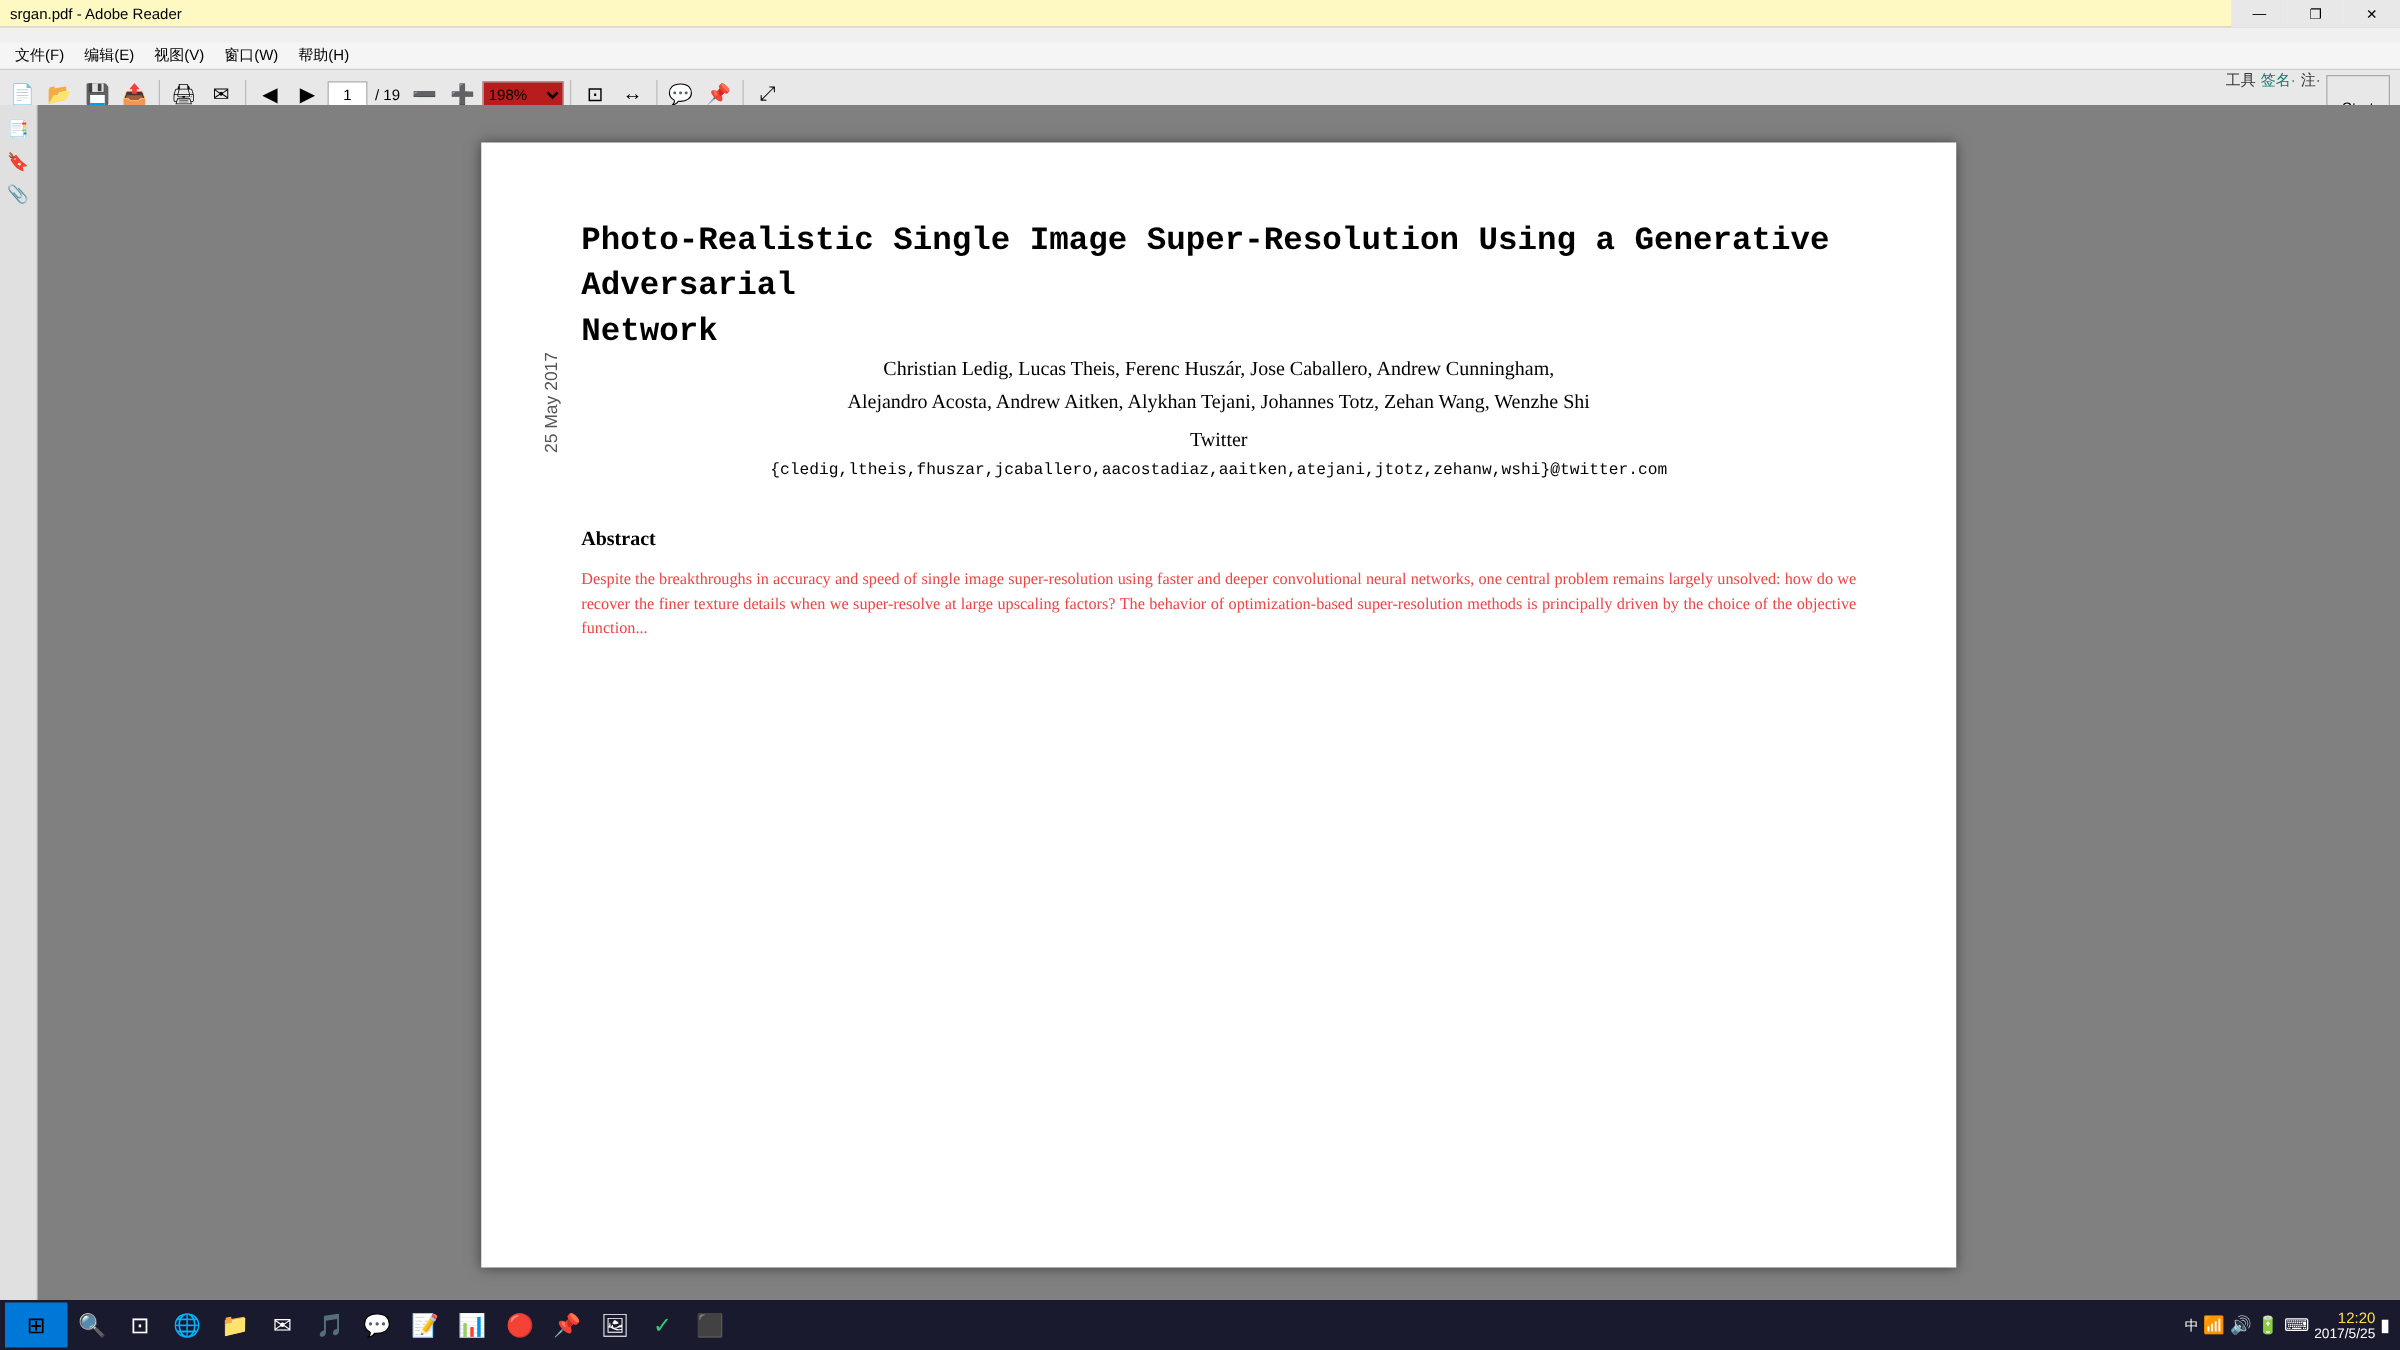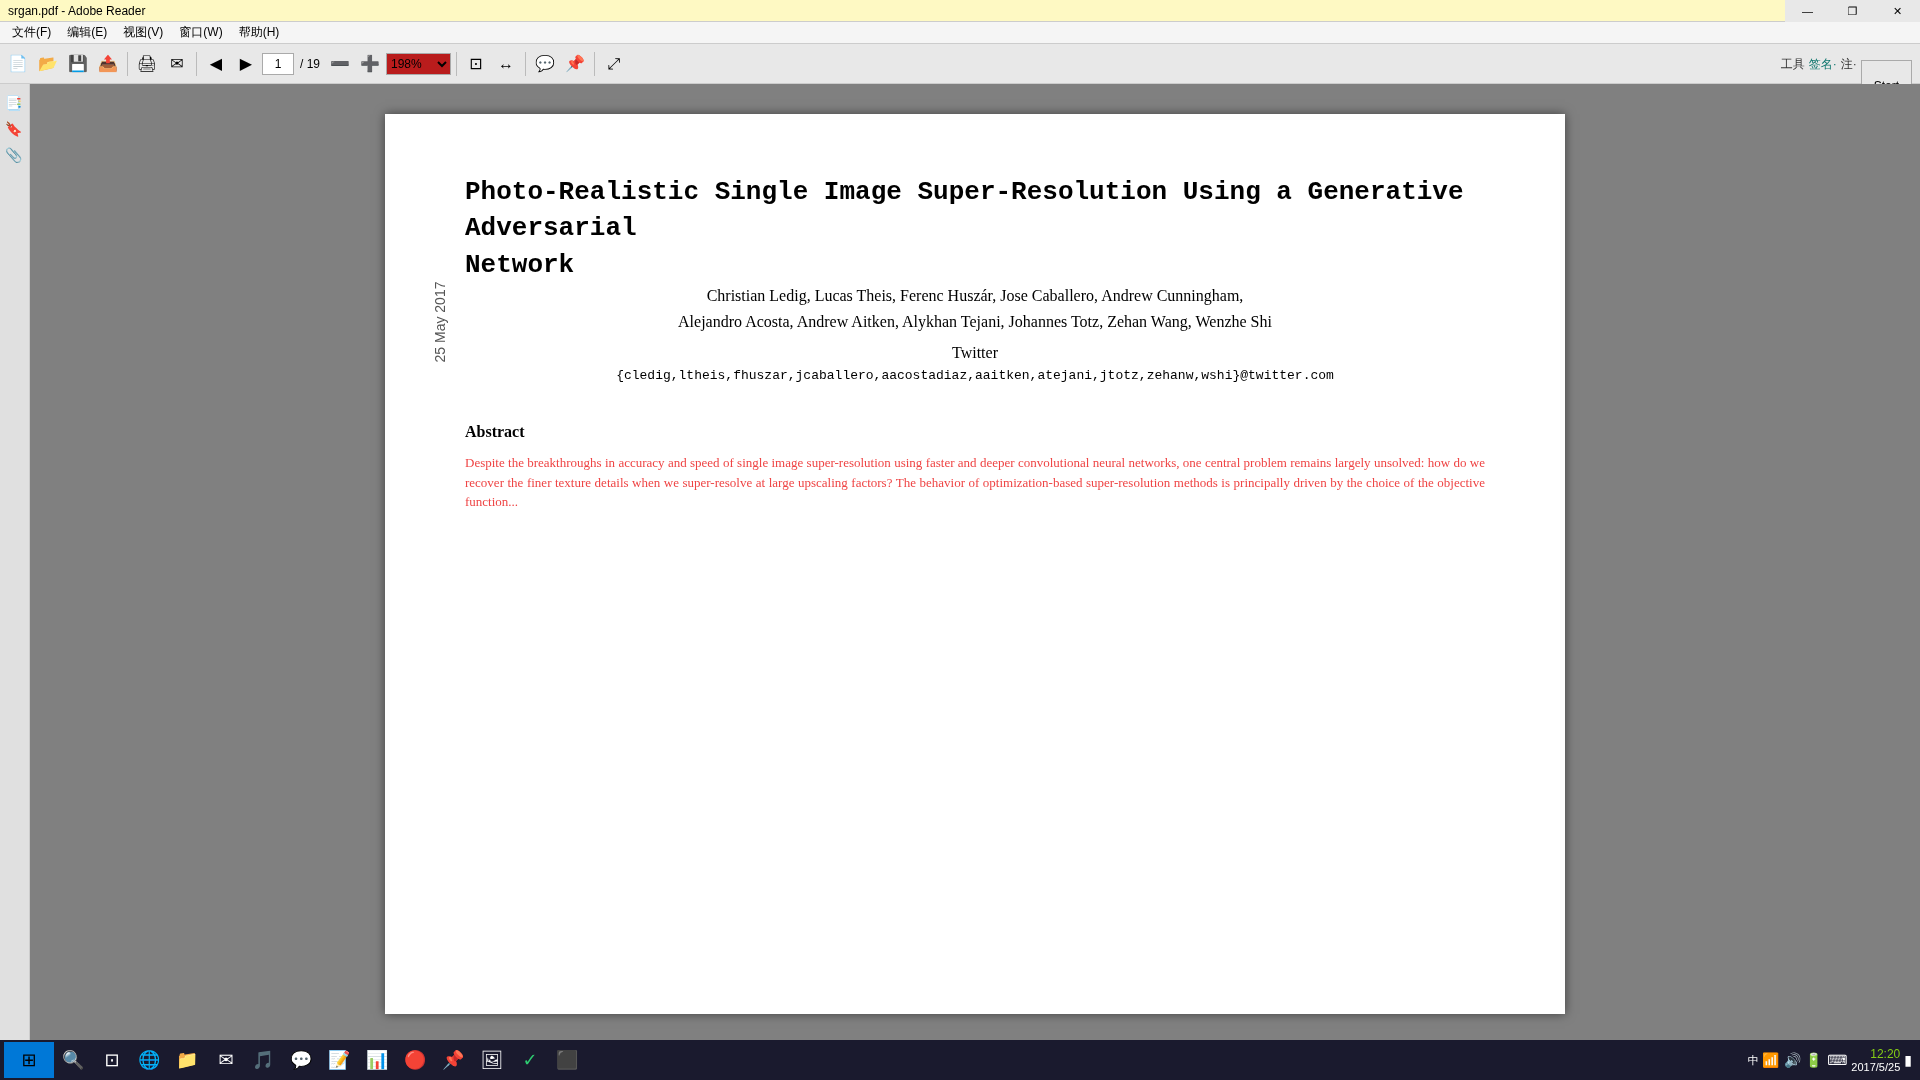--- a/index.html
+++ b/index.html
@@ -36,20 +36,21 @@
 
     
     #menu-bar {
       height: 22px;
       background: #f5f5f5;
       display: flex;
       align-items: center;
       padding: 0 4px;
       border-bottom: 1px solid #ccc;
       font-size: 12px;
+      margin-top: 12px;
     }
     .menu-item {
       padding: 2px 8px;
       cursor: pointer;
     }
 
     
     #toolbar {
       height: 40px;
       background: #e8e8e8;
@@ -407,18 +408,18 @@
 
   <div class="taskbar-right">
     <div class="taskbar-sys-icons">
       <span style="color:white;font-size:11px;">中</span>
       <span style="color:white;">📶</span>
       <span style="color:white;">🔊</span>
       <span style="color:white;">🔋</span>
       <span style="color:white;">⌨</span>
     </div>
     <div class="taskbar-time">
-      <div style="color:#84cc16;font-size:12px;">12:20</div>
+      <div style="color:#fde047;font-size:12px;">12:20</div>
       <div style="color:white;font-size:11px;">2017/5/25</div>
     </div>
     <span style="color:white;font-size:14px;">▮</span>
   </div>
 </div>
 
 </body></html>

